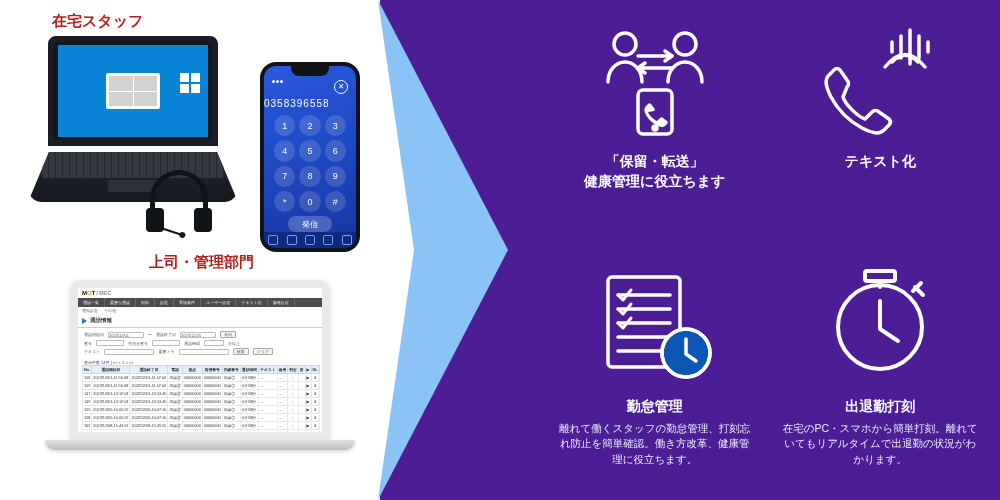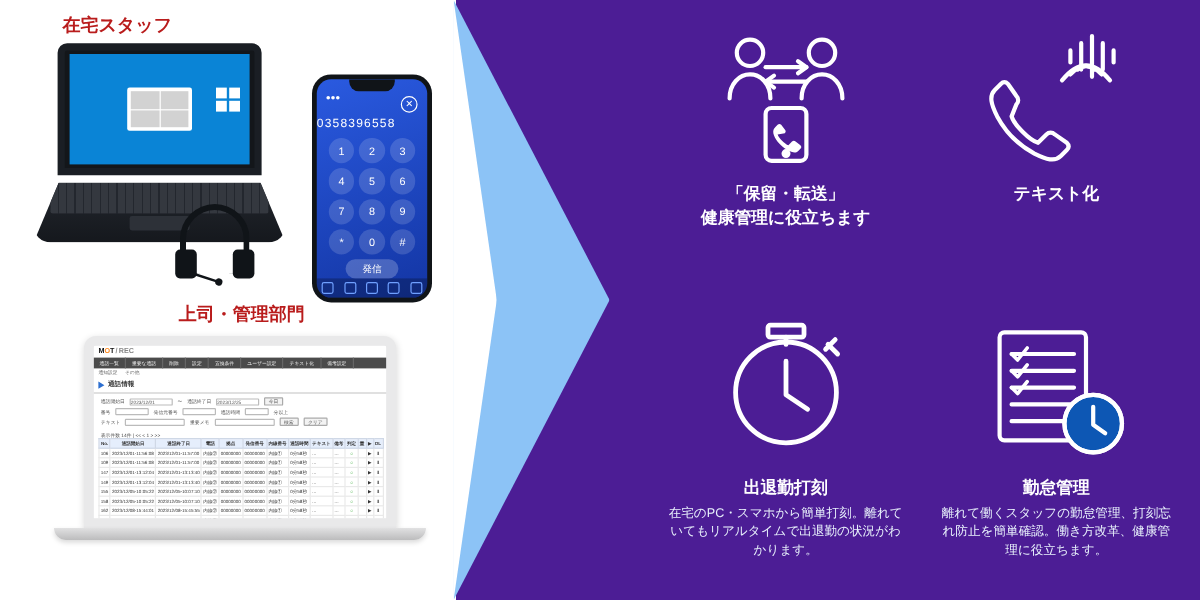--- a/index.html
+++ b/index.html
@@ -421,44 +421,44 @@
               <path d="M95 18v34M86 24v22M104 24v22M77 30v10M113 30v10"></path>
             </g>
           </svg>
         </div>
         <h3>テキスト化</h3>
       </div>
 
       <div class="feat">
         <div class="feat-iconbox">
           <svg viewBox="0 0 130 130">
-            <g fill="none" stroke="#fff" stroke-width="4" stroke-linecap="round" stroke-linejoin="round">
-              <circle cx="65" cy="70" r="42"></circle>
-              <path d="M65 44v28l18 12"></path>
-              <rect x="50" y="14" width="30" height="10" rx="2"></rect>
-              <path d="M65 24v6"></path>
-              <path d="M98 34l8-8M100 30l8 8"></path>
-            </g>
-          </svg>
-        </div>
-        <h3>出退勤打刻</h3>
-        <p>在宅のPC・スマホから簡単打刻。離れていてもリアルタイムで出退勤の状況がわかります。</p>
-      </div>
-
-      <div class="feat">
-        <div class="feat-iconbox">
-          <svg viewBox="0 0 130 130">
             <g fill="none" stroke="#fff" stroke-width="3.5" stroke-linecap="round" stroke-linejoin="round">
               <rect x="18" y="20" width="72" height="90" rx="4"></rect>
               <path d="M28 38h52M28 52h52M28 66h52M28 80h52M28 94h52"></path>
               <path d="M28 38l5 5 8-10M28 52l5 5 8-10M28 66l5 5 8-10" stroke-width="3"></path>
               <circle cx="96" cy="96" r="24" fill="#0d57b4"></circle>
               <circle cx="96" cy="96" r="24"></circle>
               <path d="M96 82v15l10 7"></path>
             </g>
           </svg>
         </div>
         <h3>勤怠管理</h3>
         <p>離れて働くスタッフの勤怠管理、打刻忘れ防止を簡単確認。働き方改革、健康管理に役立ちます。</p>
       </div>
+
+      <div class="feat">
+        <div class="feat-iconbox">
+          <svg viewBox="0 0 130 130">
+            <g fill="none" stroke="#fff" stroke-width="4" stroke-linecap="round" stroke-linejoin="round">
+              <circle cx="65" cy="70" r="42"></circle>
+              <path d="M65 44v28l18 12"></path>
+              <rect x="50" y="14" width="30" height="10" rx="2"></rect>
+              <path d="M65 24v6"></path>
+              <path d="M98 34l8-8M100 30l8 8"></path>
+            </g>
+          </svg>
+        </div>
+        <h3>出退勤打刻</h3>
+        <p>在宅のPC・スマホから簡単打刻。離れていてもリアルタイムで出退勤の状況がわかります。</p>
+      </div>
     </div>
   </div>
 </div>
 
 </body></html>

